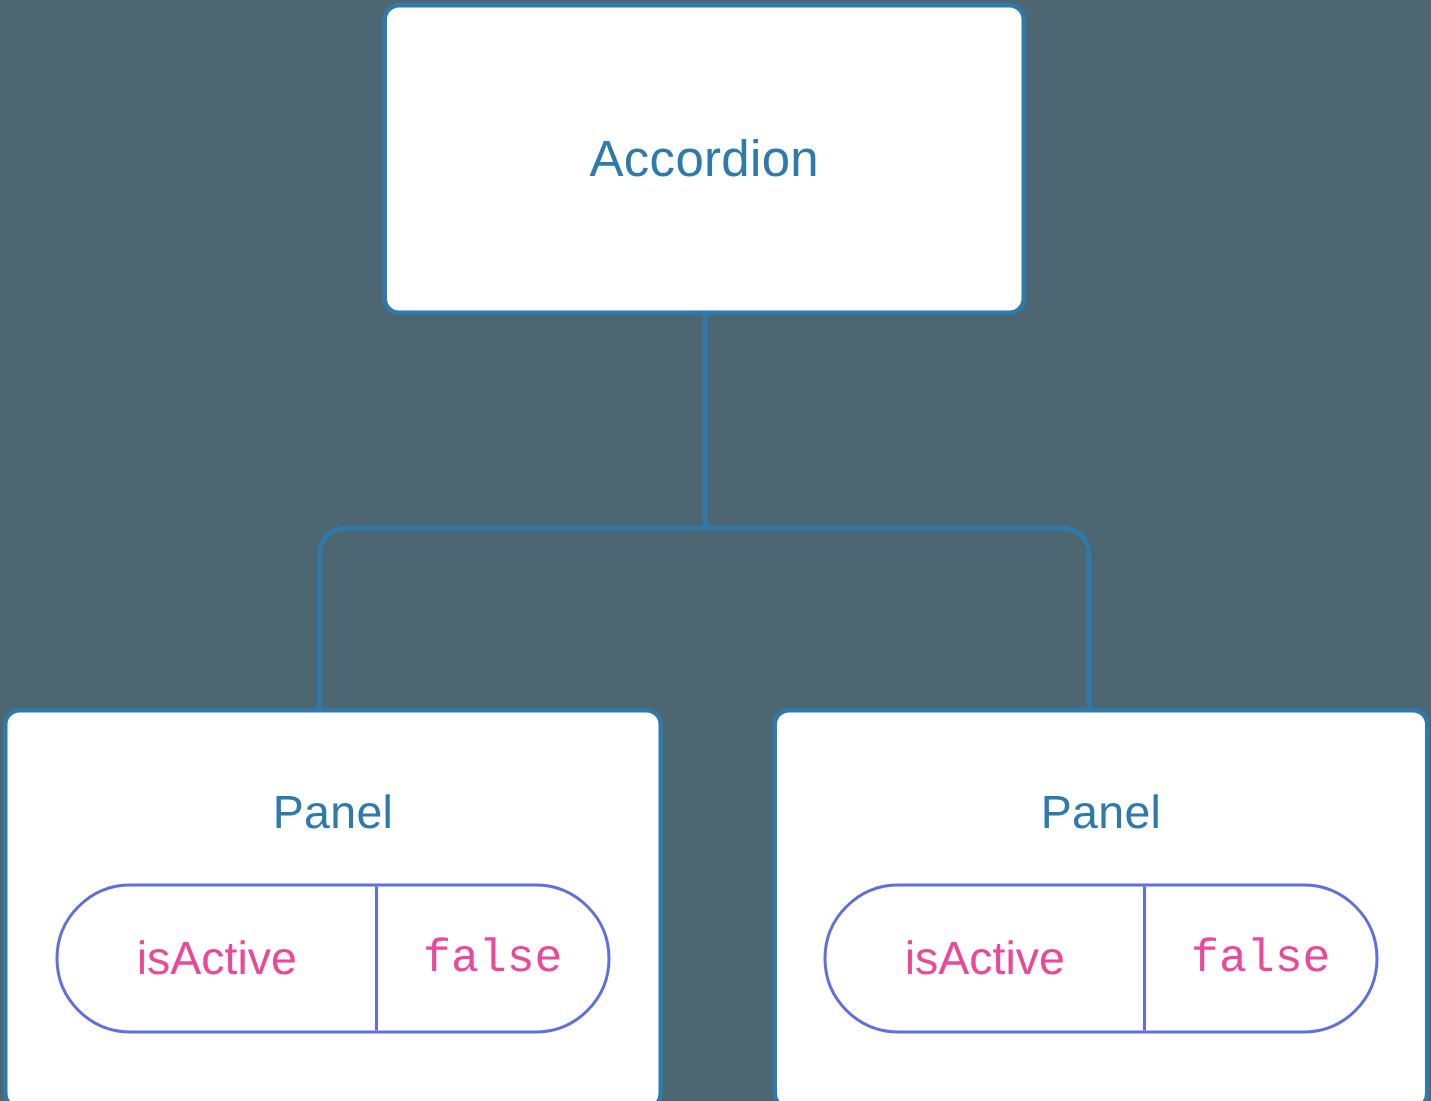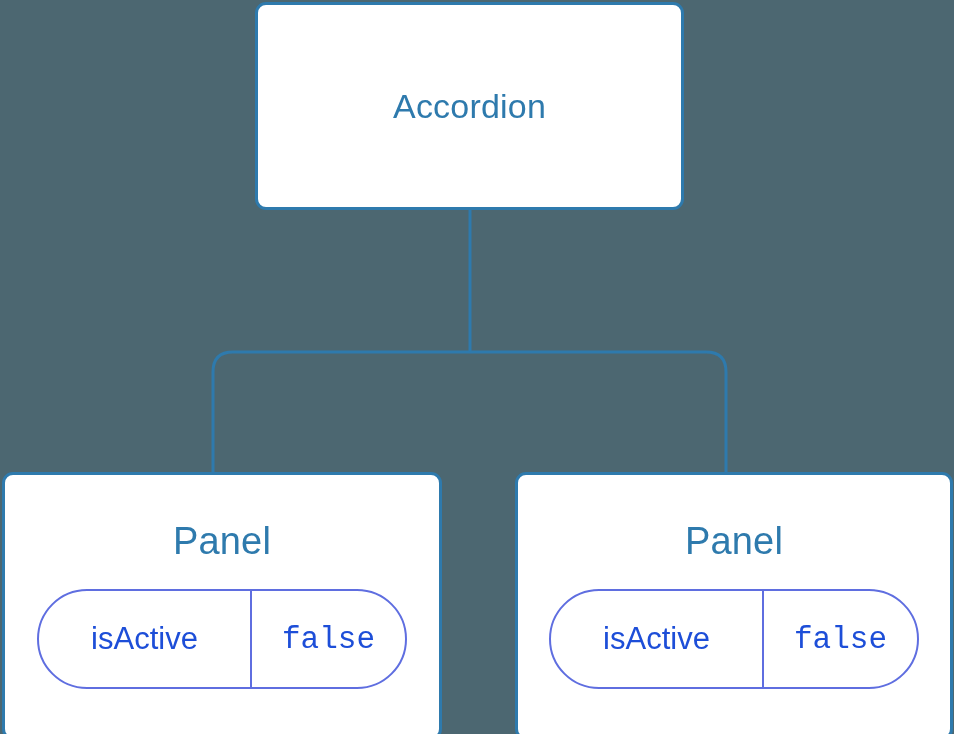--- a/index.html
+++ b/index.html
@@ -70,42 +70,42 @@
     color: #2e7aad;
     letter-spacing: 0.2px;
     white-space: nowrap;
   }
   .node-root .node-title {
     font-size: 34px;
     line-height: 34px;
   }
   .node-child-left .node-title,
   .node-child-right .node-title {
-    font-size: 38px;
+    font-size: 31px;
     line-height: 31px;
     margin-top: 51px;
   }
 
   
   .pill {
     box-sizing: border-box;
     margin-top: 32px;
     height: 100px;
     border: 2px solid #5f6ee0;
     border-radius: 50px;
     display: flex;
     align-items: stretch;
     background: #ffffff;
   }
   .pill-key,
   .pill-val {
     display: flex;
     align-items: center;
     justify-content: center;
-    color: #1d4ed8;
+    color: #ec4899;
     font-size: 31px;
     white-space: nowrap;
     box-sizing: border-box;
   }
   .pill-key {
     width: 213px;
     border-right: 2px solid #5f6ee0;
   }
   .pill-val {
     width: 153px;

